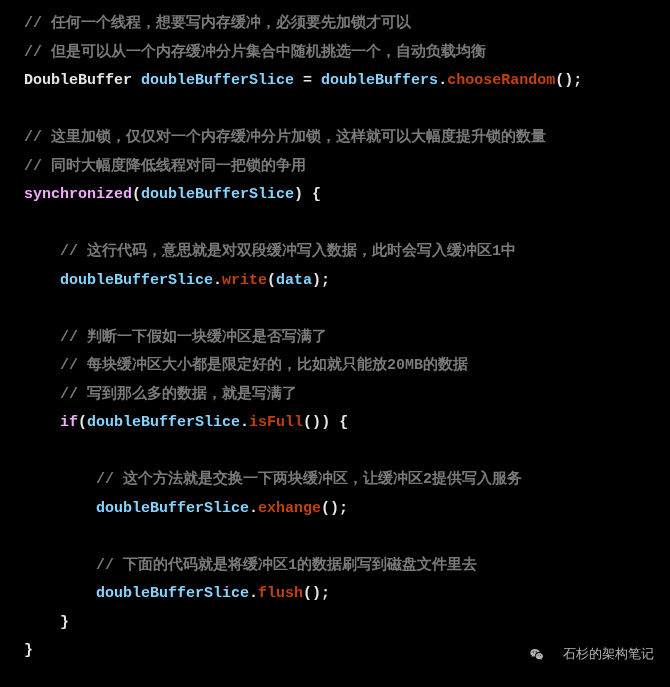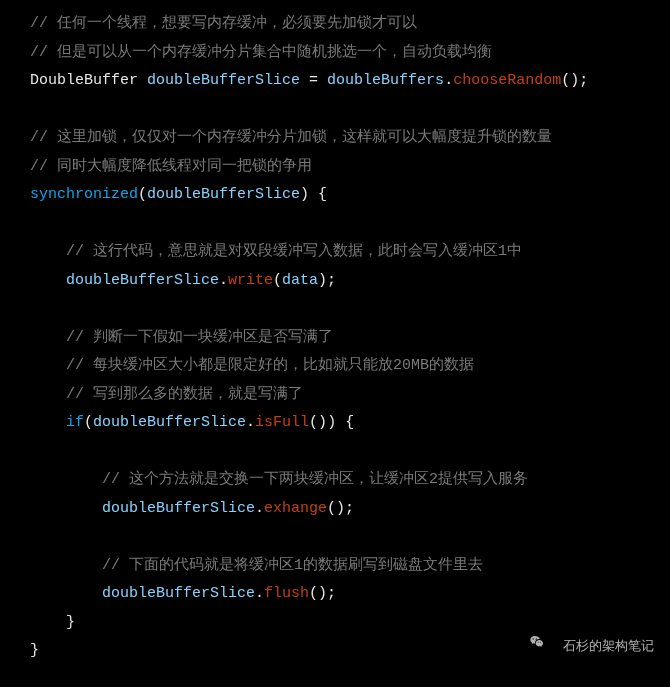--- a/index.html
+++ b/index.html
@@ -8,38 +8,39 @@
     background: #000000;
     width: 670px;
     height: 687px;
     overflow: hidden;
     font-family: Consolas, "Courier New", monospace;
     font-size: 15px;
     line-height: 1.9;
     color: #cccccc;
   }
   .code-area {
-    padding: 10px 14px 10px 30px;
+    padding: 10px 14px 10px 24px;
     white-space: pre;
     box-sizing: border-box;
+    font-weight: bold;
   }
   .comment { color: #7a7a7a; }
   .type    { color: #e6e6e6; text-align: center; }
   .var     { color: #86d3ff; text-align: center; }
   .method  { color: #c2410c; }
-  .kw      { color: #0ea5e9; }
+  .kw      { color: #f0abfc; }
   .punct   { color: #e6e6e6; }
   .paren   { color: #e6e6e6; }
 
   .watermark {
     position: absolute;
     right: 16px;
-    bottom: 28px;
+    bottom: 20px;
     display: flex;
-    align-items: flex-start;
+    align-items: center;
     gap: 18px;
     font-family: "PingFang SC","Microsoft YaHei",sans-serif;
     font-size: 13px;
     color: #d0d0d0;
     opacity: 0.85;
   }
   .wm-icon {
     width: 16px;
     height: 16px;
     display: inline-flex;

